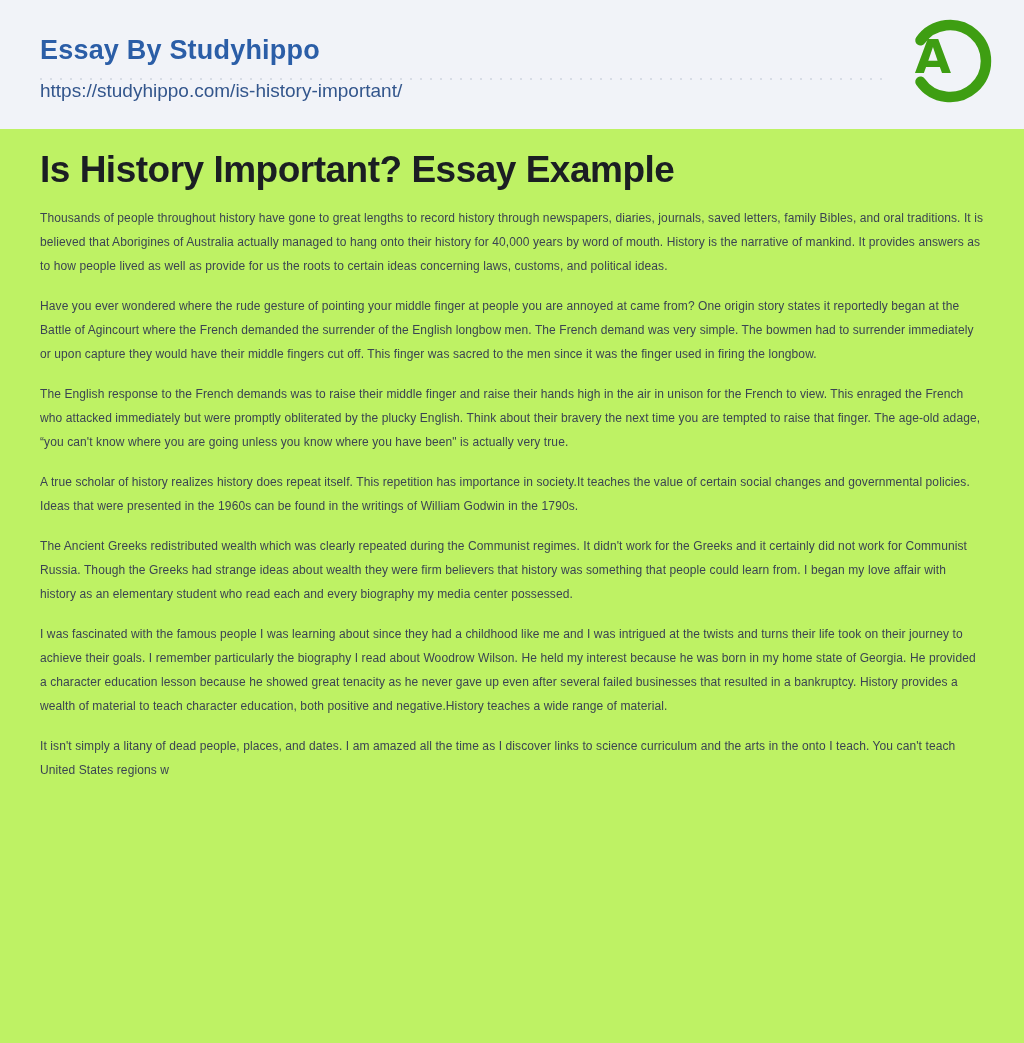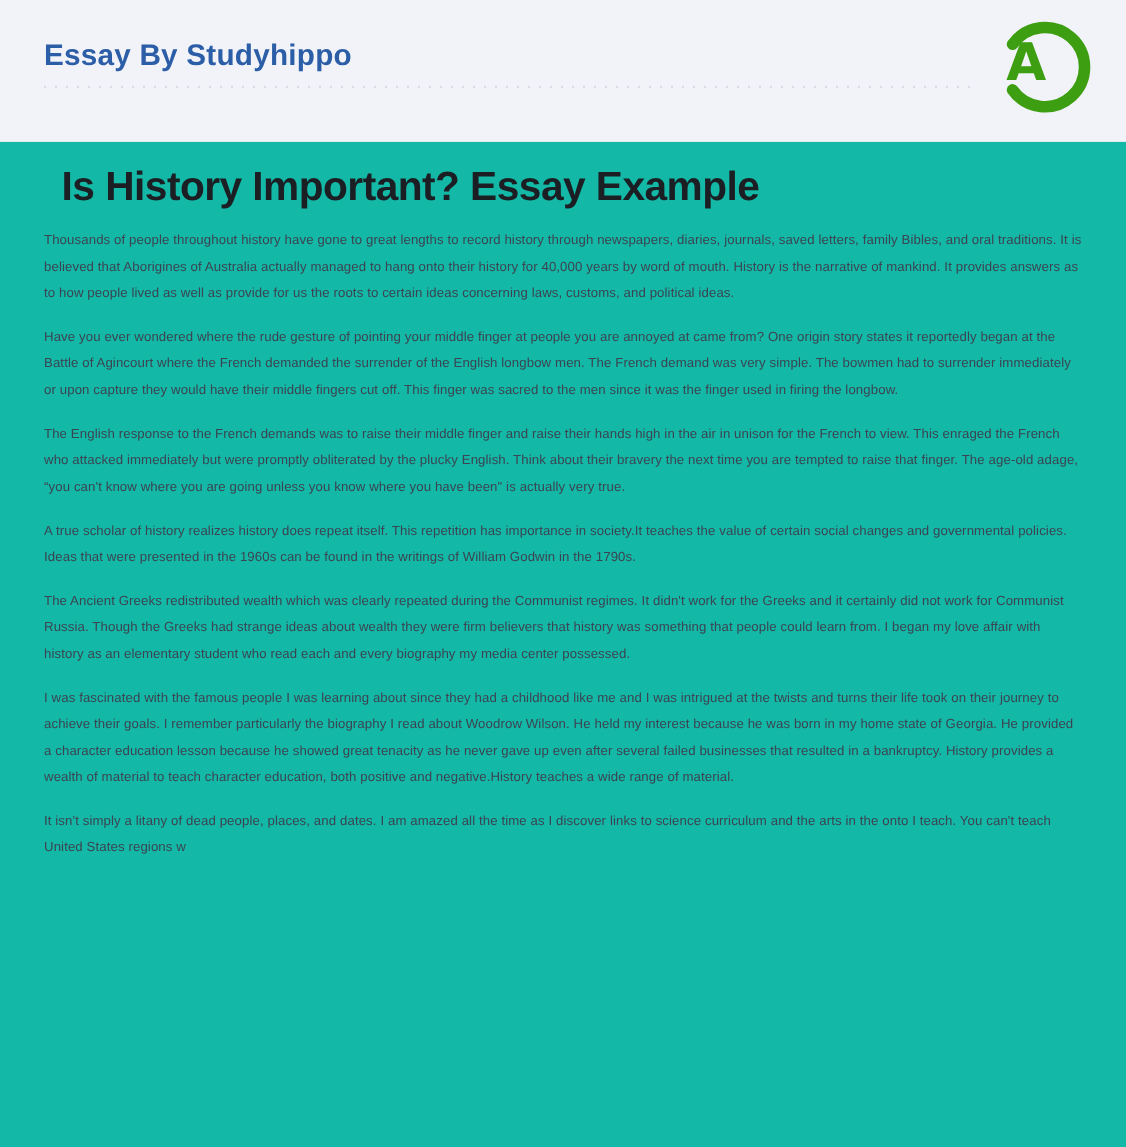--- a/index.html
+++ b/index.html
@@ -3,21 +3,21 @@
 <meta charset="utf-8">
 <style>
   * { margin: 0; padding: 0; box-sizing: border-box; }
   html, body {
     background: #ffffff;
     font-family: "Liberation Sans", sans-serif;
   }
   .page {
     width: 1024px;
     height: 1043px;
-    background: #14b8a6;
+    background: #bef264;
     overflow: hidden;
     position: relative;
   }
   .header {
     position: relative;
     height: 129px;
     background: #f1f3f8;
     padding: 34px 0 0 40px;
   }
   .site-title {
@@ -56,38 +56,39 @@
   }
   .content {
     padding: 19px 40px 0 40px;
   }
   .essay-title {
     color: #1b1e23;
     font-size: 37px;
     font-weight: 800;
     line-height: 44px;
     letter-spacing: -0.5px;
-    margin: 0 0 14px 16px;
+    margin: 0 0 14px 0;
   }
   .essay-body p {
     color: #3b4452;
     font-size: 12px;
     line-height: 24px;
     margin: 0 0 16px 0;
     letter-spacing: 0.1px;
   }
 </style>
 </head>
 <body>
 
 <div class="page">
 
   <header class="header">
     <div class="site-title">Essay By Studyhippo</div>
     <div class="dotted-line"></div>
+    <a class="page-url">https://studyhippo.com/is-history-important/</a>
 
     <div class="logo">
       <svg width="90" height="90" viewBox="0 0 90 90">
         <path d="M 15.5 24.3 A 36 36 0 1 1 15.5 65.7" fill="none" stroke="#3e9e12" stroke-width="10.5" stroke-linecap="round"></path>
         <text x="28" y="57" font-size="47" font-weight="600" fill="#3e9e12" text-anchor="middle">A</text>
       </svg>
     </div>
   </header>
 
   <main class="content">

